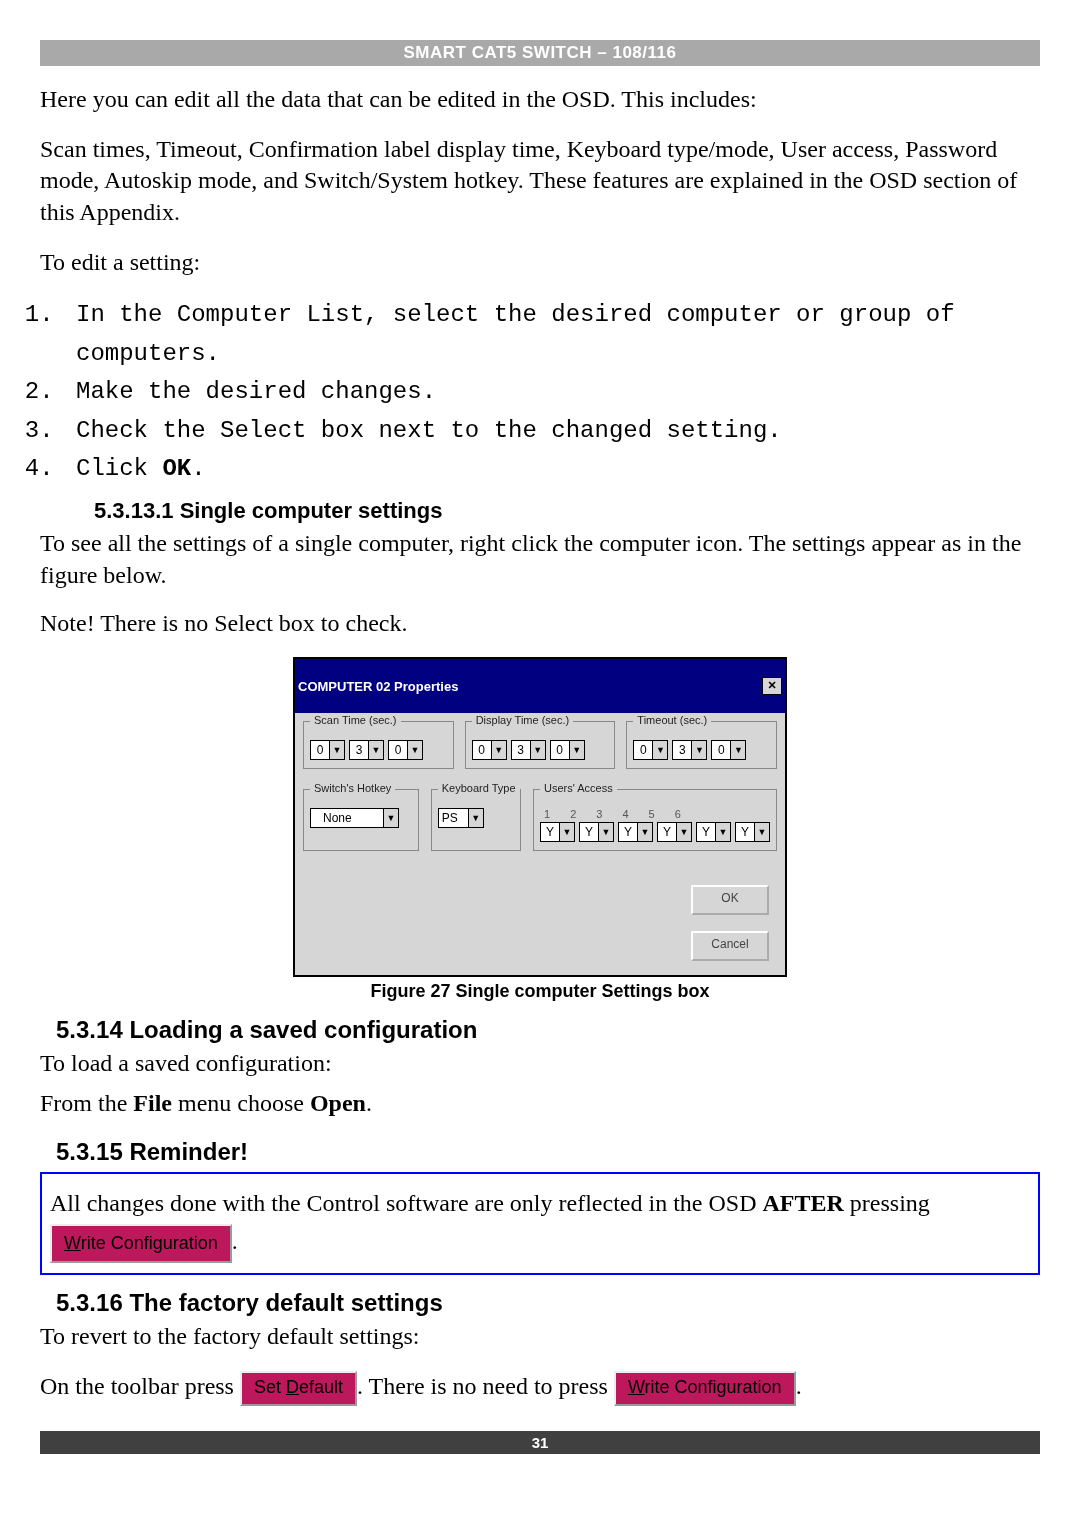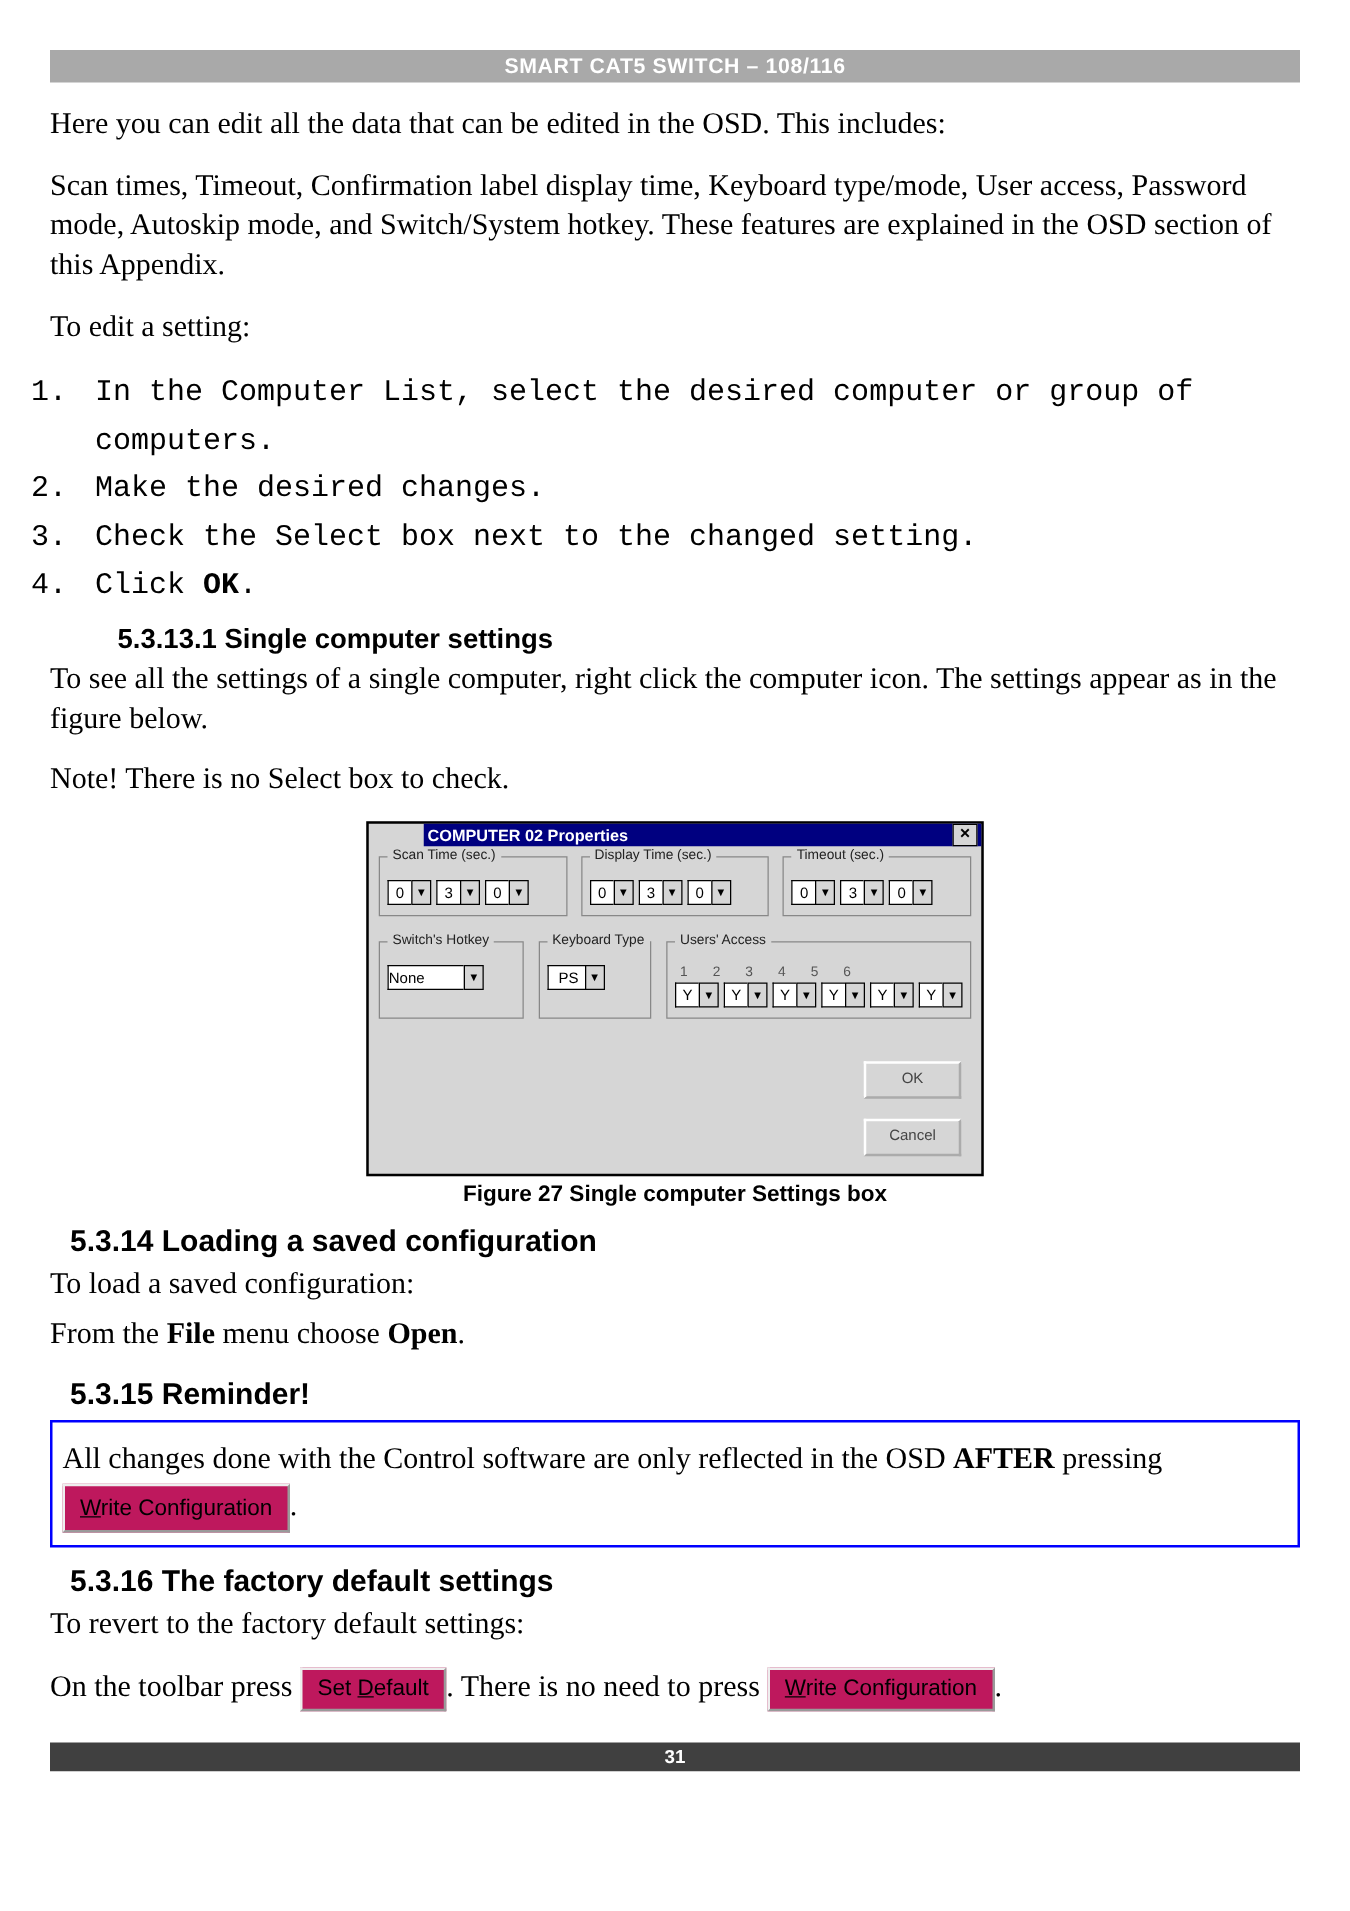--- a/index.html
+++ b/index.html
@@ -68,24 +68,23 @@
     font-family: "MS Sans Serif", Tahoma, Arial, sans-serif;
     font-size: 12px;
     color: #000;
   }
   .dialog .titlebar {
     background: #000080;
     color: #fff;
     display: flex;
     align-items: center;
     justify-content: space-between;
-    padding: 0 3px;
+    padding: 18px 3px;
     font-weight: bold;
     font-size: 13px;
-    margin-left: 44px;
   }
   .dialog .closebtn {
     width: 18px;
     height: 16px;
     background: #d6d6d6;
     border: 1px solid #000;
     text-align: center;
     line-height: 14px;
     font-size: 11px;
     color: #000;
@@ -138,22 +137,22 @@
   }
   .sel .arrow {
     width: 14px;
     background: #d6d6d6;
     border: 1px solid #000;
     display: flex;
     align-items: center;
     justify-content: center;
     font-size: 9px;
   }
-  .sel.wide .val { width: 60px; text-align: left; padding-left: 0; }
-  .sel.medium .val { width: 26px; text-align: center; padding-left: 3px; }
+  .sel.wide .val { width: 60px; text-align: left; padding-left: 12px; }
+  .sel.medium .val { width: 26px; text-align: left; padding-left: 3px; }
   .ua-header {
     display: flex;
     gap: 20px;
     padding: 0 4px 2px 4px;
     font-size: 11px;
     color: #555;
   }
   .btns {
     position: relative;
     display: flex;

